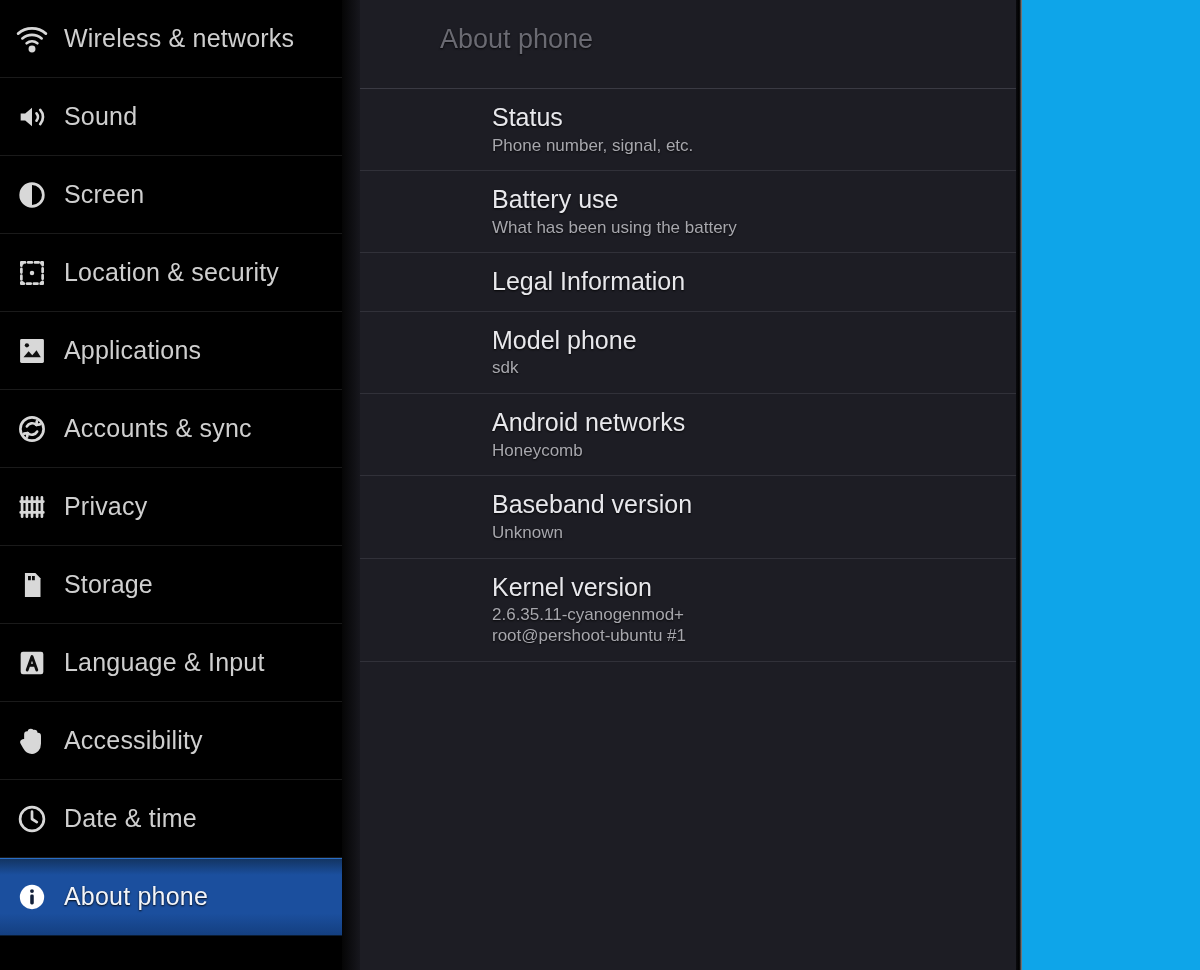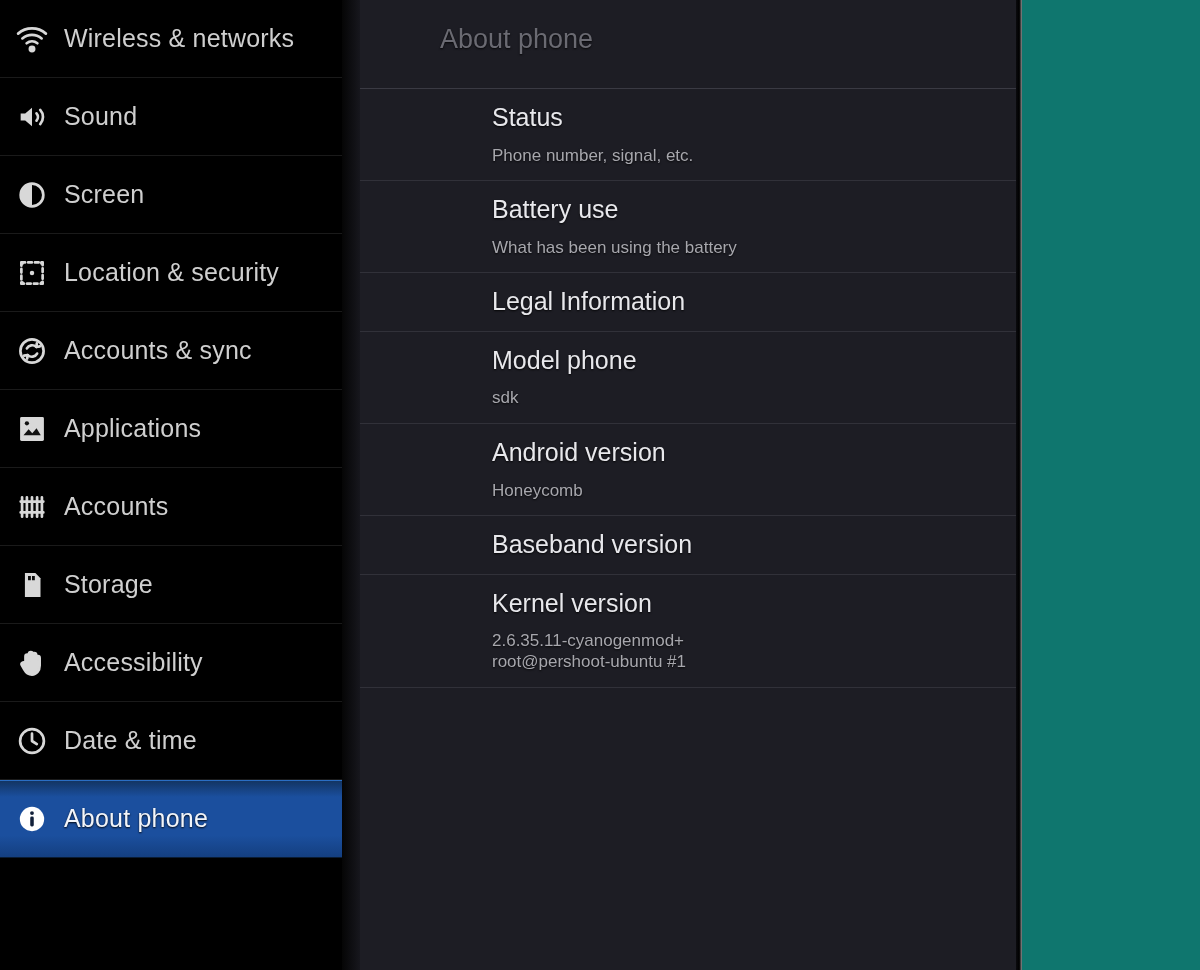--- a/index.html
+++ b/index.html
@@ -2,21 +2,21 @@
 <html><head>
 <meta charset="utf-8">
 <style>
   * { margin:0; padding:0; box-sizing:border-box; }
   html,body { width:1200px; height:970px; overflow:hidden; }
   body {
     background:#ffffff;
     font-family:"Liberation Sans", sans-serif;
     -webkit-font-smoothing:antialiased;
   }
-  #screen { position:relative; width:1200px; height:970px; background:#0f766e; }
+  #screen { position:relative; width:1200px; height:970px; background:#0ea5e9; }
 
   
   #sidebar {
     position:absolute; left:0; top:0; width:342px; height:970px;
     background:#000000; overflow:hidden;
   }
   .nav-item {
     position:relative; height:78px; width:342px;
     display:flex; align-items:center;
     border-bottom:1px solid #1a1a1a;
@@ -66,21 +66,21 @@
     position:relative; padding:14px 6px 14px 132px;
     border-top:1px solid #313139;
   }
   .row:first-child { border-top:1px solid #3a3a43; }
   .row.gapped { }
   .row-title {
     font-size:25px; color:#e8e8ec; line-height:1.18;
     text-shadow:0 1px 2px rgba(0,0,0,.85);
   }
   .row-sub {
-    margin-top:13px; font-size:17px; color:#a7a7ad; line-height:1.22;
+    margin-top:3px; font-size:17px; color:#a7a7ad; line-height:1.22;
     text-shadow:0 1px 2px rgba(0,0,0,.8);
   }
   .row-sub .ln { display:block; }
 </style>
 </head>
 <body>
 
 <div id="screen">
 
   <div id="sidebar">
@@ -123,61 +123,70 @@
             <circle cx="5" cy="19" r="1.4" fill="currentColor" stroke="none"></circle>
             <circle cx="19" cy="19" r="1.4" fill="currentColor" stroke="none"></circle>
             <circle cx="12" cy="12" r="1.6" fill="currentColor" stroke="none"></circle>
           </svg>
         </span>
         <span class="nav-label">Location &amp; security</span>
       </div>
       <div class="nav-item">
         <span class="nav-ico">
           <svg xmlns="http://www.w3.org/2000/svg" width="34" height="34" viewBox="0 0 24 24" fill="none" stroke="currentColor" stroke-width="1.9" stroke-linecap="round" stroke-linejoin="round">
+            <rect x="3.6" y="3.6" width="16.8" height="16.8" rx="1" fill="currentColor" stroke="none"></rect>
+            <path d="M6 16.4l3.6-4.2 2.6 2.8 3-3.6 3 5z" fill="#111" stroke="none"></path>
+            <circle cx="8.4" cy="8" r="1.5" fill="#111" stroke="none"></circle>
+          </svg>
+        </span>
+        <span class="nav-label">Applications</span>
+      </div>
+      <div class="nav-item">
+        <span class="nav-ico">
+          <svg xmlns="http://www.w3.org/2000/svg" width="34" height="34" viewBox="0 0 24 24" fill="none" stroke="currentColor" stroke-width="1.9" stroke-linecap="round" stroke-linejoin="round">
             <circle cx="12" cy="12" r="8.2"></circle>
             <path d="M8.4 10.2a4.2 4.2 0 0 1 6.6-1.1"></path>
             <path d="M15.6 13.8a4.2 4.2 0 0 1-6.6 1.1"></path>
             <path d="M15.4 6.6l-.4 2.6 2.6-.5"></path>
             <path d="M8.6 17.4l.4-2.6-2.6.5"></path>
           </svg>
         </span>
         <span class="nav-label">Accounts &amp; sync</span>
       </div>
       <div class="nav-item">
         <span class="nav-ico">
           <svg xmlns="http://www.w3.org/2000/svg" width="34" height="34" viewBox="0 0 24 24" fill="none" stroke="currentColor" stroke-width="1.9" stroke-linecap="round" stroke-linejoin="round">
-            <rect x="3.6" y="3.6" width="16.8" height="16.8" rx="1" fill="currentColor" stroke="none"></rect>
-            <path d="M6 16.4l3.6-4.2 2.6 2.8 3-3.6 3 5z" fill="#111" stroke="none"></path>
-            <circle cx="8.4" cy="8" r="1.5" fill="#111" stroke="none"></circle>
-          </svg>
-        </span>
-        <span class="nav-label">Applications</span>
-      </div>
-      <div class="nav-item">
-        <span class="nav-ico">
-          <svg xmlns="http://www.w3.org/2000/svg" width="34" height="34" viewBox="0 0 24 24" fill="none" stroke="currentColor" stroke-width="1.9" stroke-linecap="round" stroke-linejoin="round">
             <path d="M5 5.2v13.6M8.4 5.2v13.6M12 5.2v13.6M15.6 5.2v13.6M19 5.2v13.6"></path>
             <path d="M4 8.2h16M4 15.8h16"></path>
           </svg>
         </span>
-        <span class="nav-label">Accounts</span>
+        <span class="nav-label">Privacy</span>
       </div>
       <div class="nav-item">
         <span class="nav-ico">
           <svg xmlns="http://www.w3.org/2000/svg" width="34" height="34" viewBox="0 0 24 24" fill="none" stroke="currentColor" stroke-width="1.9" stroke-linecap="round" stroke-linejoin="round">
             <path d="M7 3.6h7.4L18 7.2v13.2H7z" fill="currentColor" stroke="none"></path>
             <path d="M9.2 5.6h2v3h-2zM12 5.6h2v3h-2z" fill="#0c0c0c" stroke="none"></path>
             <path d="M8.6 13.4h6.6v5.4H8.6z" fill="#d8d8d8" stroke="none"></path>
           </svg>
         </span>
         <span class="nav-label">Storage</span>
       </div>
       <div class="nav-item">
         <span class="nav-ico">
           <svg xmlns="http://www.w3.org/2000/svg" width="34" height="34" viewBox="0 0 24 24" fill="none" stroke="currentColor" stroke-width="1.9" stroke-linecap="round" stroke-linejoin="round">
+            <rect x="4" y="4" width="16" height="16" rx="1.6" fill="currentColor" stroke="none"></rect>
+            <path d="M8.6 17l3.4-9.6L15.4 17M9.9 13.6h4.2" fill="none" stroke="#0d0d0d" stroke-width="2"></path>
+          </svg>
+        </span>
+        <span class="nav-label">Language &amp; Input</span>
+      </div>
+      <div class="nav-item">
+        <span class="nav-ico">
+          <svg xmlns="http://www.w3.org/2000/svg" width="34" height="34" viewBox="0 0 24 24" fill="none" stroke="currentColor" stroke-width="1.9" stroke-linecap="round" stroke-linejoin="round">
             <path d="M7.4 13V7.4a1.25 1.25 0 0 1 2.5 0V12M9.9 12V5.6a1.25 1.25 0 0 1 2.5 0V12M12.4 12V6.2a1.25 1.25 0 0 1 2.5 0V12M14.9 12V8.4a1.25 1.25 0 0 1 2.5 0v5.4c0 3.6-2.2 6.4-5.4 6.4-2.8 0-4.3-1.5-5.5-3.7l-1.7-3a1.3 1.3 0 0 1 2.1-1.5z" fill="currentColor" stroke="currentColor" stroke-linejoin="round"></path>
           </svg>
         </span>
         <span class="nav-label">Accessibility</span>
       </div>
       <div class="nav-item">
         <span class="nav-ico">
           <svg xmlns="http://www.w3.org/2000/svg" width="34" height="34" viewBox="0 0 24 24" fill="none" stroke="currentColor" stroke-width="1.9" stroke-linecap="round" stroke-linejoin="round">
             <circle cx="12" cy="12" r="8.4"></circle>
             <path d="M12 6.8V12l3.4 2.2"></path>
@@ -217,27 +226,30 @@
         <div class="row gapped">
           <div class="row-title">Legal Information</div>
         </div>
         <div class="row">
           <div class="row-title">Model phone</div>
           <div class="row-sub">
             <span class="ln">sdk</span>
           </div>
         </div>
         <div class="row">
-          <div class="row-title">Android version</div>
+          <div class="row-title">Android networks</div>
           <div class="row-sub">
             <span class="ln">Honeycomb</span>
           </div>
         </div>
         <div class="row">
           <div class="row-title">Baseband version</div>
+          <div class="row-sub">
+            <span class="ln">Unknown</span>
+          </div>
         </div>
         <div class="row">
           <div class="row-title">Kernel version</div>
           <div class="row-sub">
             <span class="ln">2.6.35.11-cyanogenmod+</span>
             <span class="ln">root@pershoot-ubuntu #1</span>
           </div>
         </div>
         <div class="row">
         </div>

